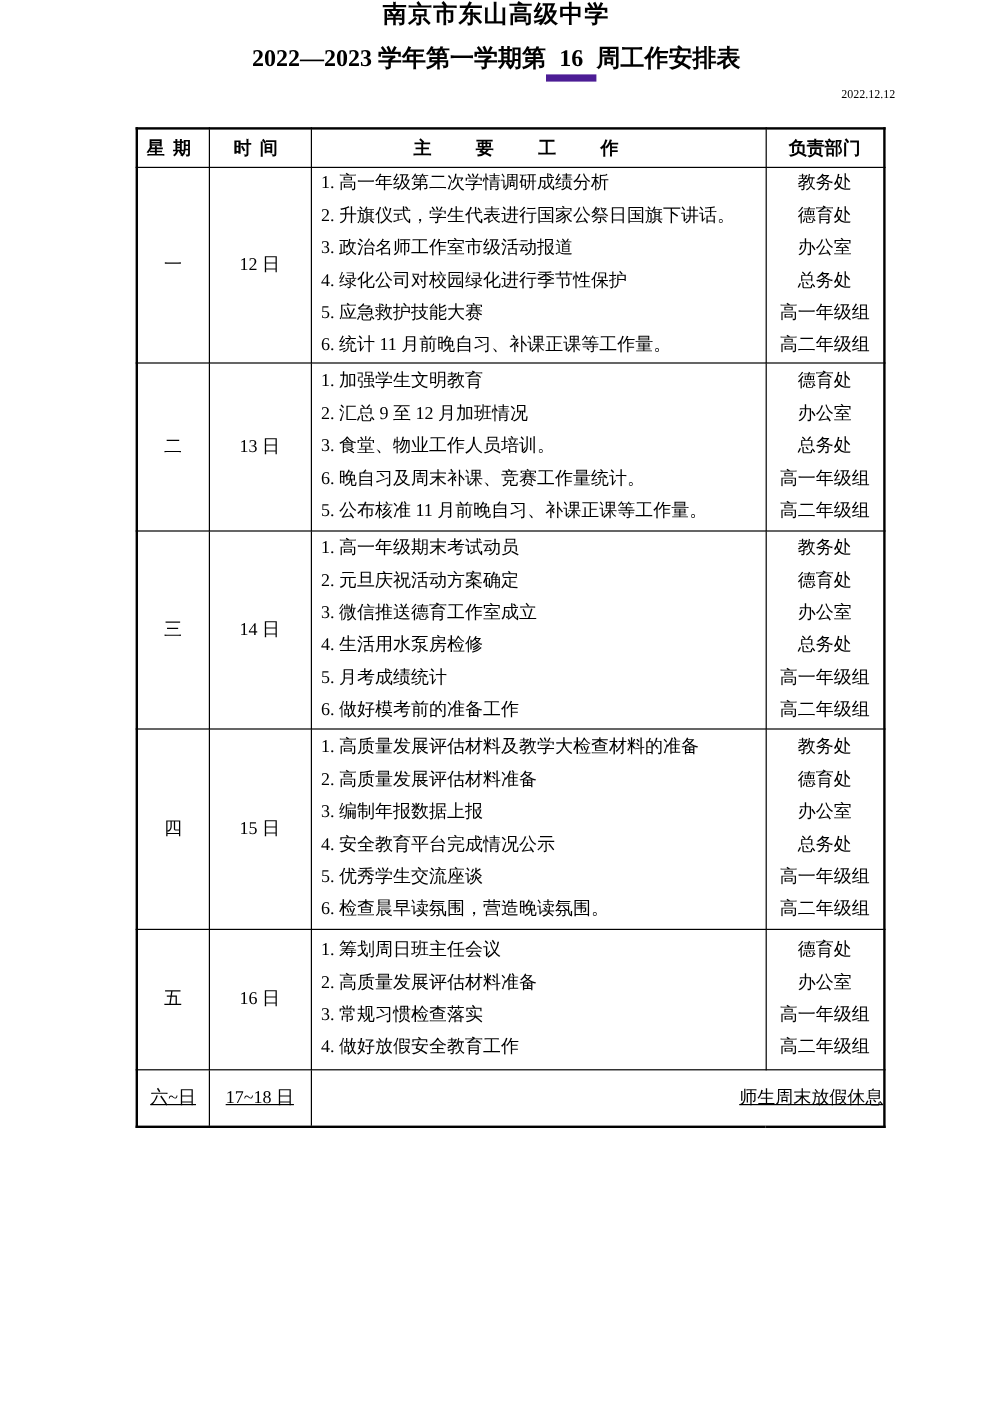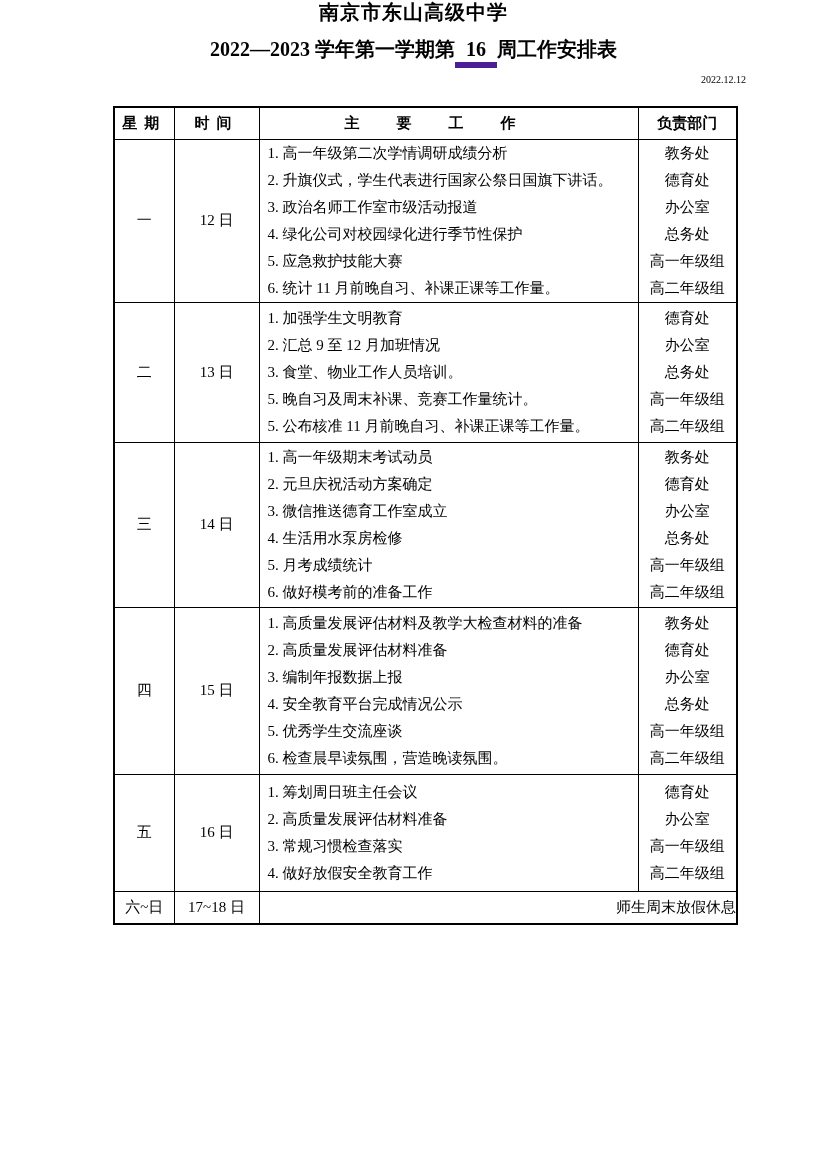--- a/index.html
+++ b/index.html
@@ -71,21 +71,21 @@
   td.work-cell { padding-left: 8px; margin-top: 48px; }
   .task { line-height: 27px; text-align: left; white-space: nowrap; }
   td.dept-cell { text-align: center; }
   .dept { line-height: 27px; white-space: nowrap; }
   td.note-cell { padding-left: 18px; text-align: right; }
   tr.r1 { height: 158px; }
   tr.r2 { height: 140px; }
   tr.r3 { height: 165px; }
   tr.r4 { height: 167px; }
   tr.r5 { height: 117px; }
-  tr.r6 { height: 33px; }
+  tr.r6 { height: 48px; text-decoration: underline; }
 </style>
 </head>
 <body>
 
 <div class="doc-title">南京市东山高级中学</div>
 
 <div class="doc-subtitle"><span>2022—2023 学年第一学期第</span><span class="week-num">16</span><span>周工作安排表</span></div>
 
 <div class="doc-date">2022.12.12</div>
 
@@ -125,21 +125,21 @@
       </td>
     </tr>
 
     <tr class="r2">
       <td class="day-cell">二</td>
       <td class="time-cell">13 日</td>
       <td class="work-cell">
         <div class="task">1. 加强学生文明教育</div>
         <div class="task">2. 汇总 9 至 12 月加班情况</div>
         <div class="task">3. 食堂、物业工作人员培训。</div>
-        <div class="task">5. 晚自习及周末补课、竞赛工作量统计。</div>
+        <div class="task">6. 晚自习及周末补课、竞赛工作量统计。</div>
         <div class="task">5. 公布核准 11 月前晚自习、补课正课等工作量。</div>
       </td>
       <td class="dept-cell">
         <div class="dept">德育处</div>
         <div class="dept">办公室</div>
         <div class="dept">总务处</div>
         <div class="dept">高一年级组</div>
         <div class="dept">高二年级组</div>
       </td>
     </tr>

